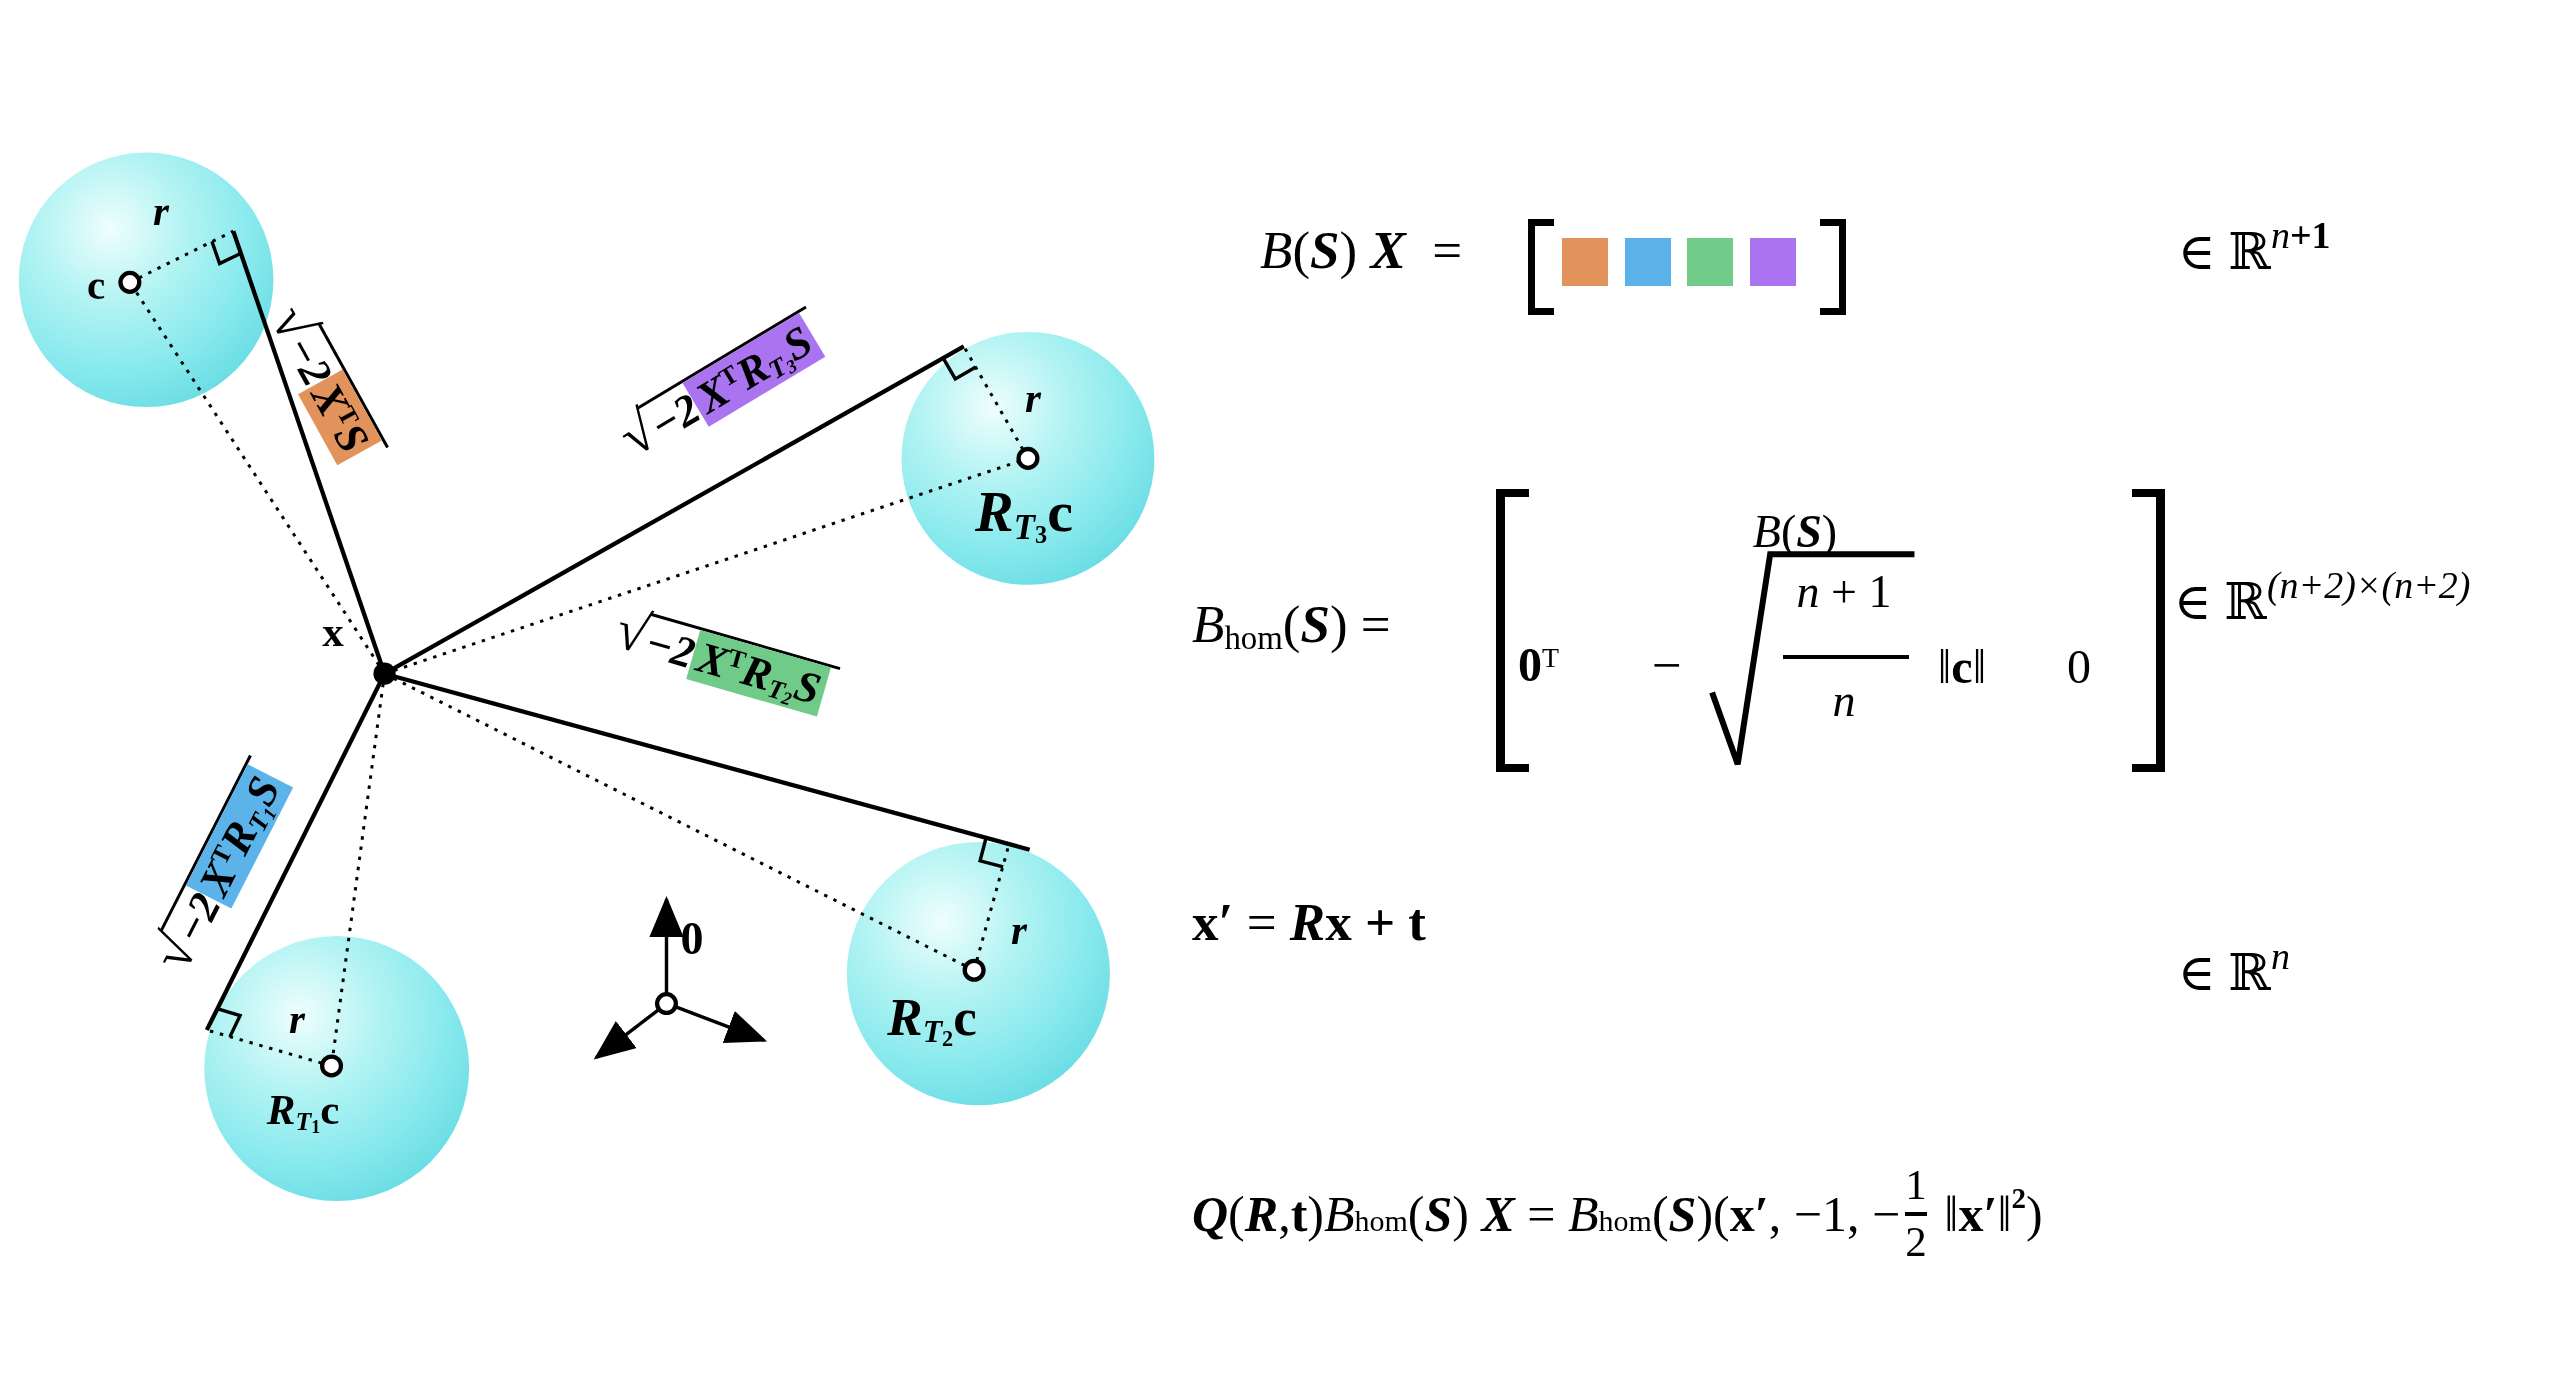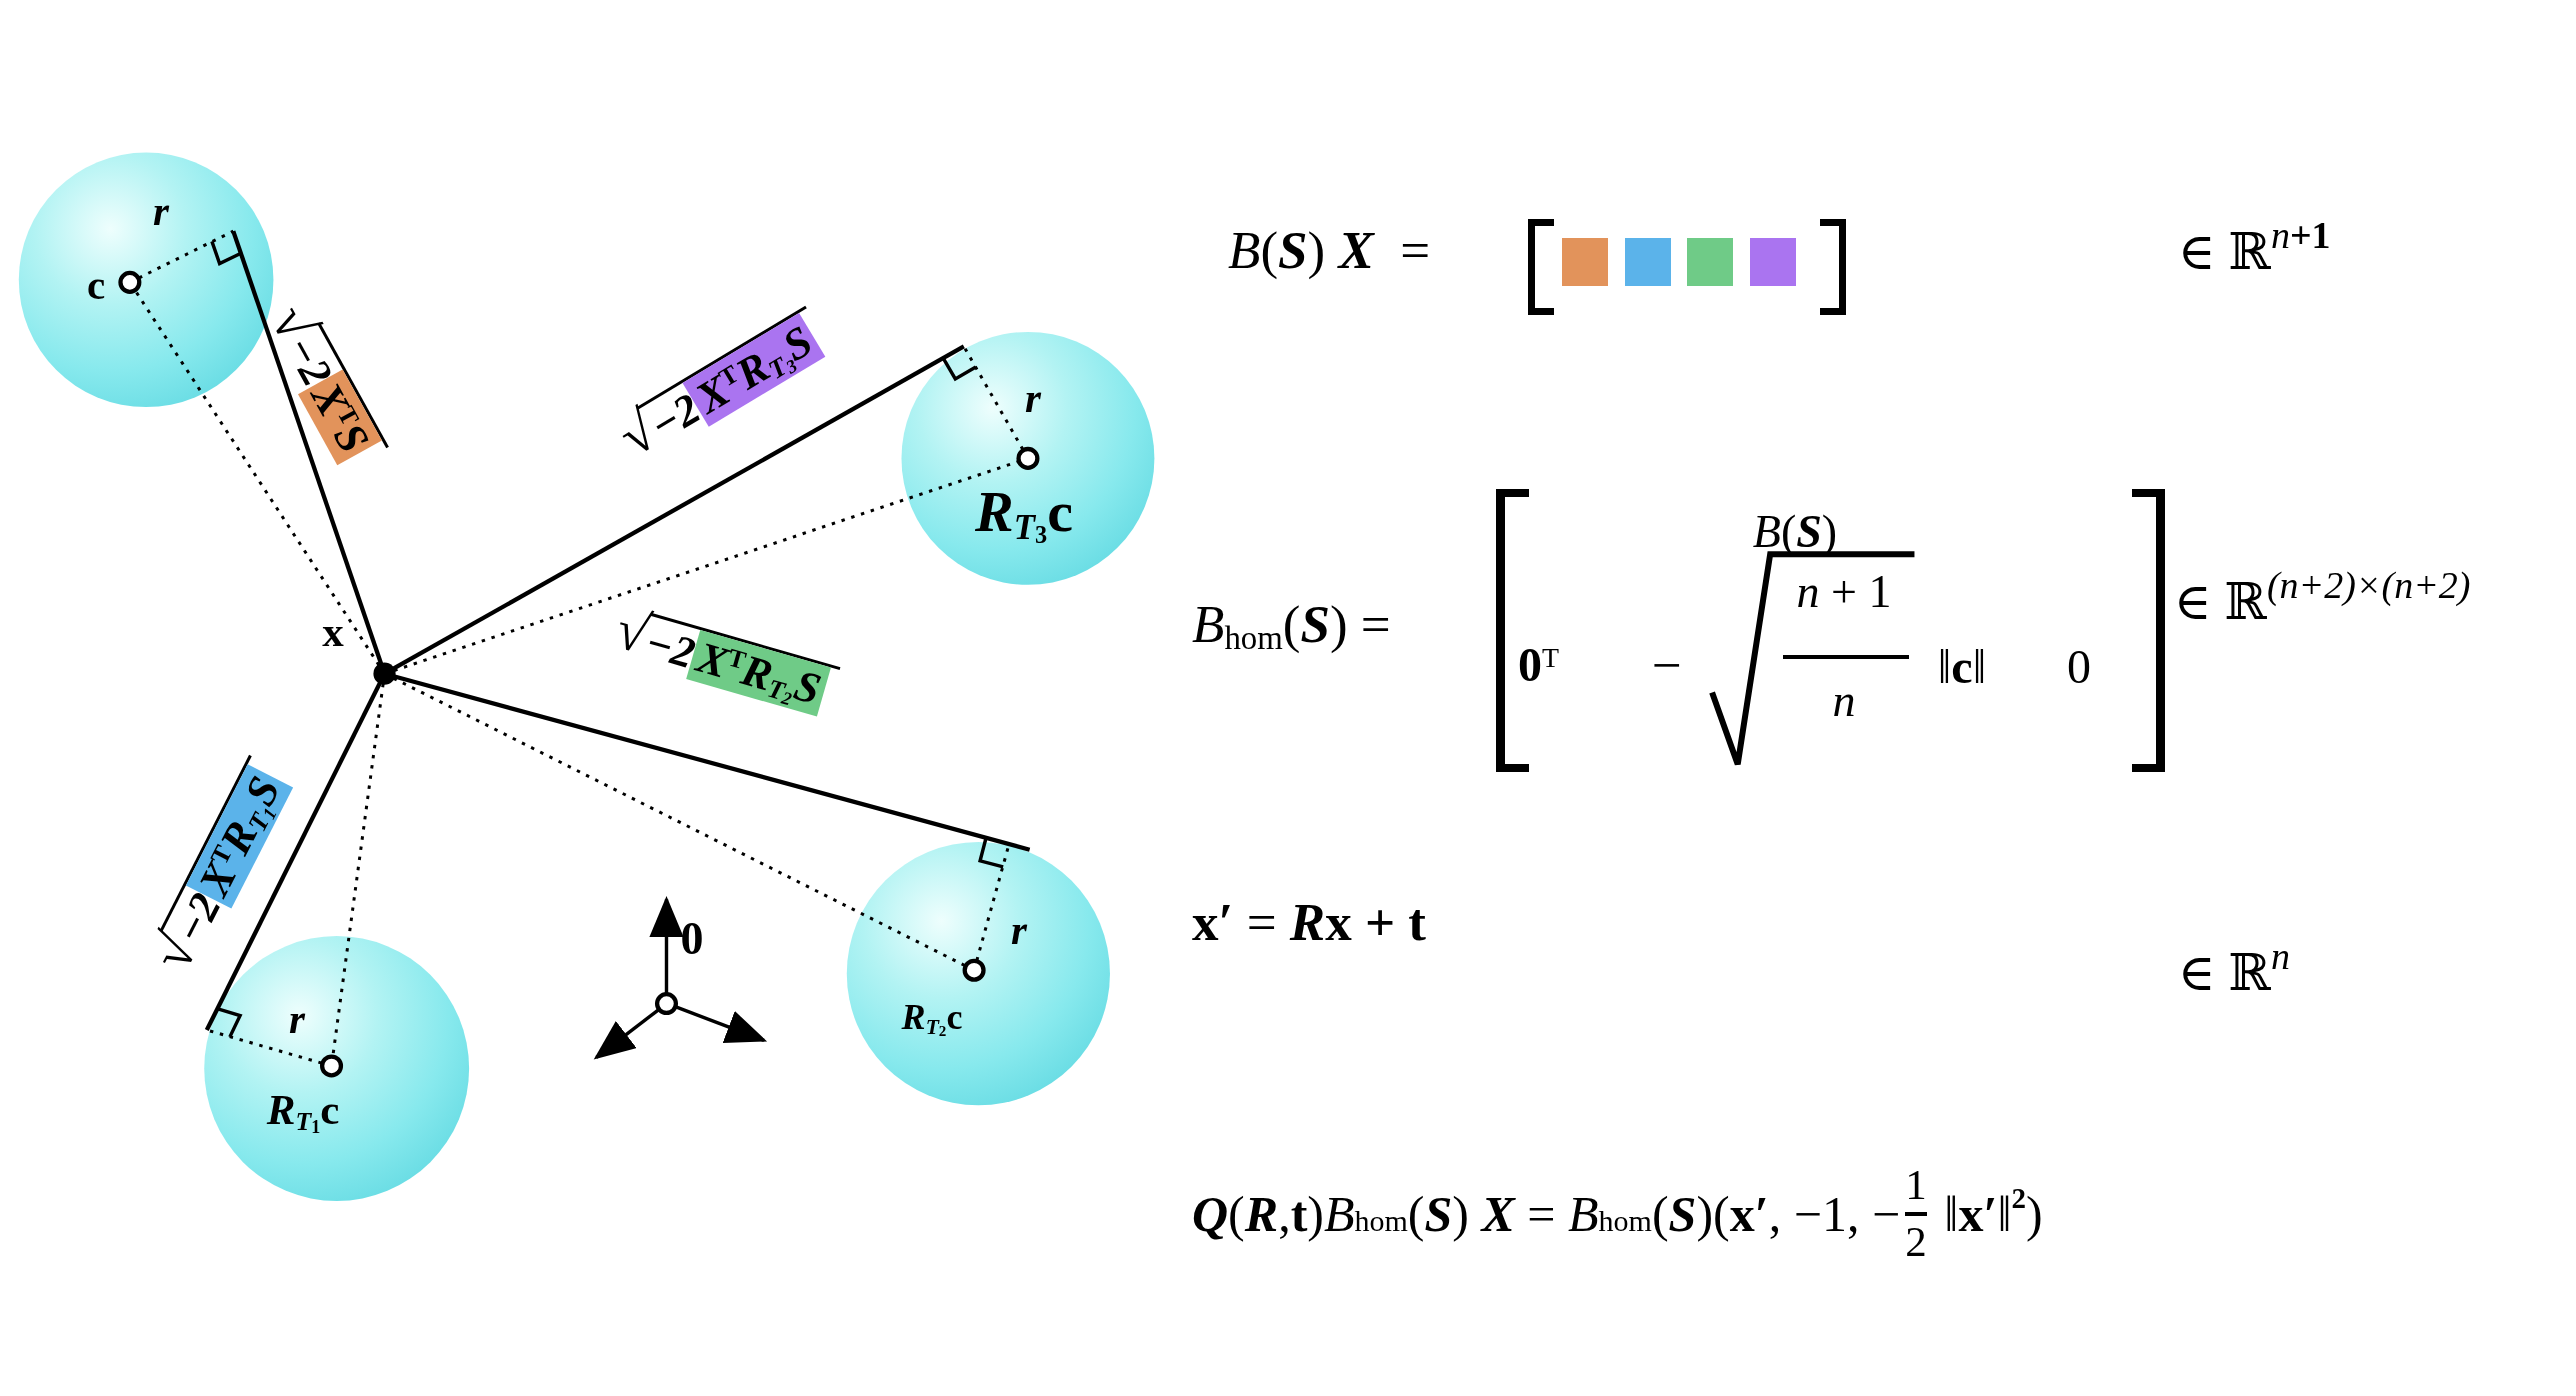--- a/index.html
+++ b/index.html
@@ -125,21 +125,21 @@
 <div class="abs ctr bit" style="left:161px;top:211px;font-size:41px">r</div>
 <div class="abs ctr b" style="left:333px;top:631px;font-size:43px">x</div>
 <div class="abs ctr b" style="left:692px;top:938px;font-size:46px">0</div>
 <div class="abs ctr bit" style="left:1033px;top:398px;font-size:41px">r</div>
 <div class="abs ctr bit" style="left:1019px;top:930px;font-size:41px">r</div>
 <div class="abs ctr bit" style="left:297px;top:1019px;font-size:41px">r</div>
 
 <div class="abs ctr nowrap" style="left:1024px;top:511px;font-size:58px">
   <span class="bit">R</span><span class="bit sub">T</span><span class="b subsub">3</span><span class="b">c</span>
 </div>
-<div class="abs ctr nowrap" style="left:932px;top:1017px;font-size:36px">
+<div class="abs ctr nowrap" style="left:932px;top:1017px;font-size:53px">
   <span class="bit">R</span><span class="bit sub">T</span><span class="b subsub">2</span><span class="b">c</span>
 </div>
 <div class="abs ctr nowrap" style="left:303px;top:1109px;font-size:43px">
   <span class="bit">R</span><span class="bit sub">T</span><span class="b subsub">1</span><span class="b">c</span>
 </div>
 
 <div class="sq" style="left:325px;top:385px;transform:translate(-50%,-50%) rotate(61deg)">
   <span class="rad">√</span>
     <span class="bar"><span>−2</span><span class="hl bg-orange"><span>X</span><span class="sup">T</span><span>S</span></span></span>
 </div>
@@ -152,21 +152,21 @@
 <div class="sq" style="left:725px;top:661px;transform:translate(-50%,-50%) rotate(16deg)">
   <span class="rad">√</span>
     <span class="bar"><span>−2</span><span class="hl bg-green"><span>X</span><span class="sup">T</span><span>R</span><span class="sub">T</span><span class="subsub">2</span><span>S</span></span></span>
 </div>
 
 <div class="sq" style="left:221px;top:867px;transform:translate(-50%,-50%) rotate(-63deg)">
   <span class="rad">√</span>
     <span class="bar"><span>−2</span><span class="hl bg-blue"><span>X</span><span class="sup">T</span><span>R</span><span class="sub">T</span><span class="subsub">1</span><span>S</span></span></span>
 </div>
 
-<div class="eq f60" style="left:1228px;top:224px">
+<div class="eq f60" style="left:1260px;top:224px">
   <span class="it">B</span><span class="up">(</span><span class="bit">S</span><span class="up">)</span>&nbsp;<span class="bit">X</span>&nbsp;&nbsp;<span class="up">=</span>
 </div>
 
 <div class="brk small l abs" style="left:1528px;top:219px"></div>
 <div class="sqr bg-orange" style="left:1562px;top:238px"></div>
 <div class="sqr bg-blue" style="left:1625px;top:238px"></div>
 <div class="sqr bg-green" style="left:1687px;top:238px"></div>
 <div class="sqr bg-purple" style="left:1750px;top:238px"></div>
 <div class="brk small r abs" style="left:1820px;top:219px"></div>
 

